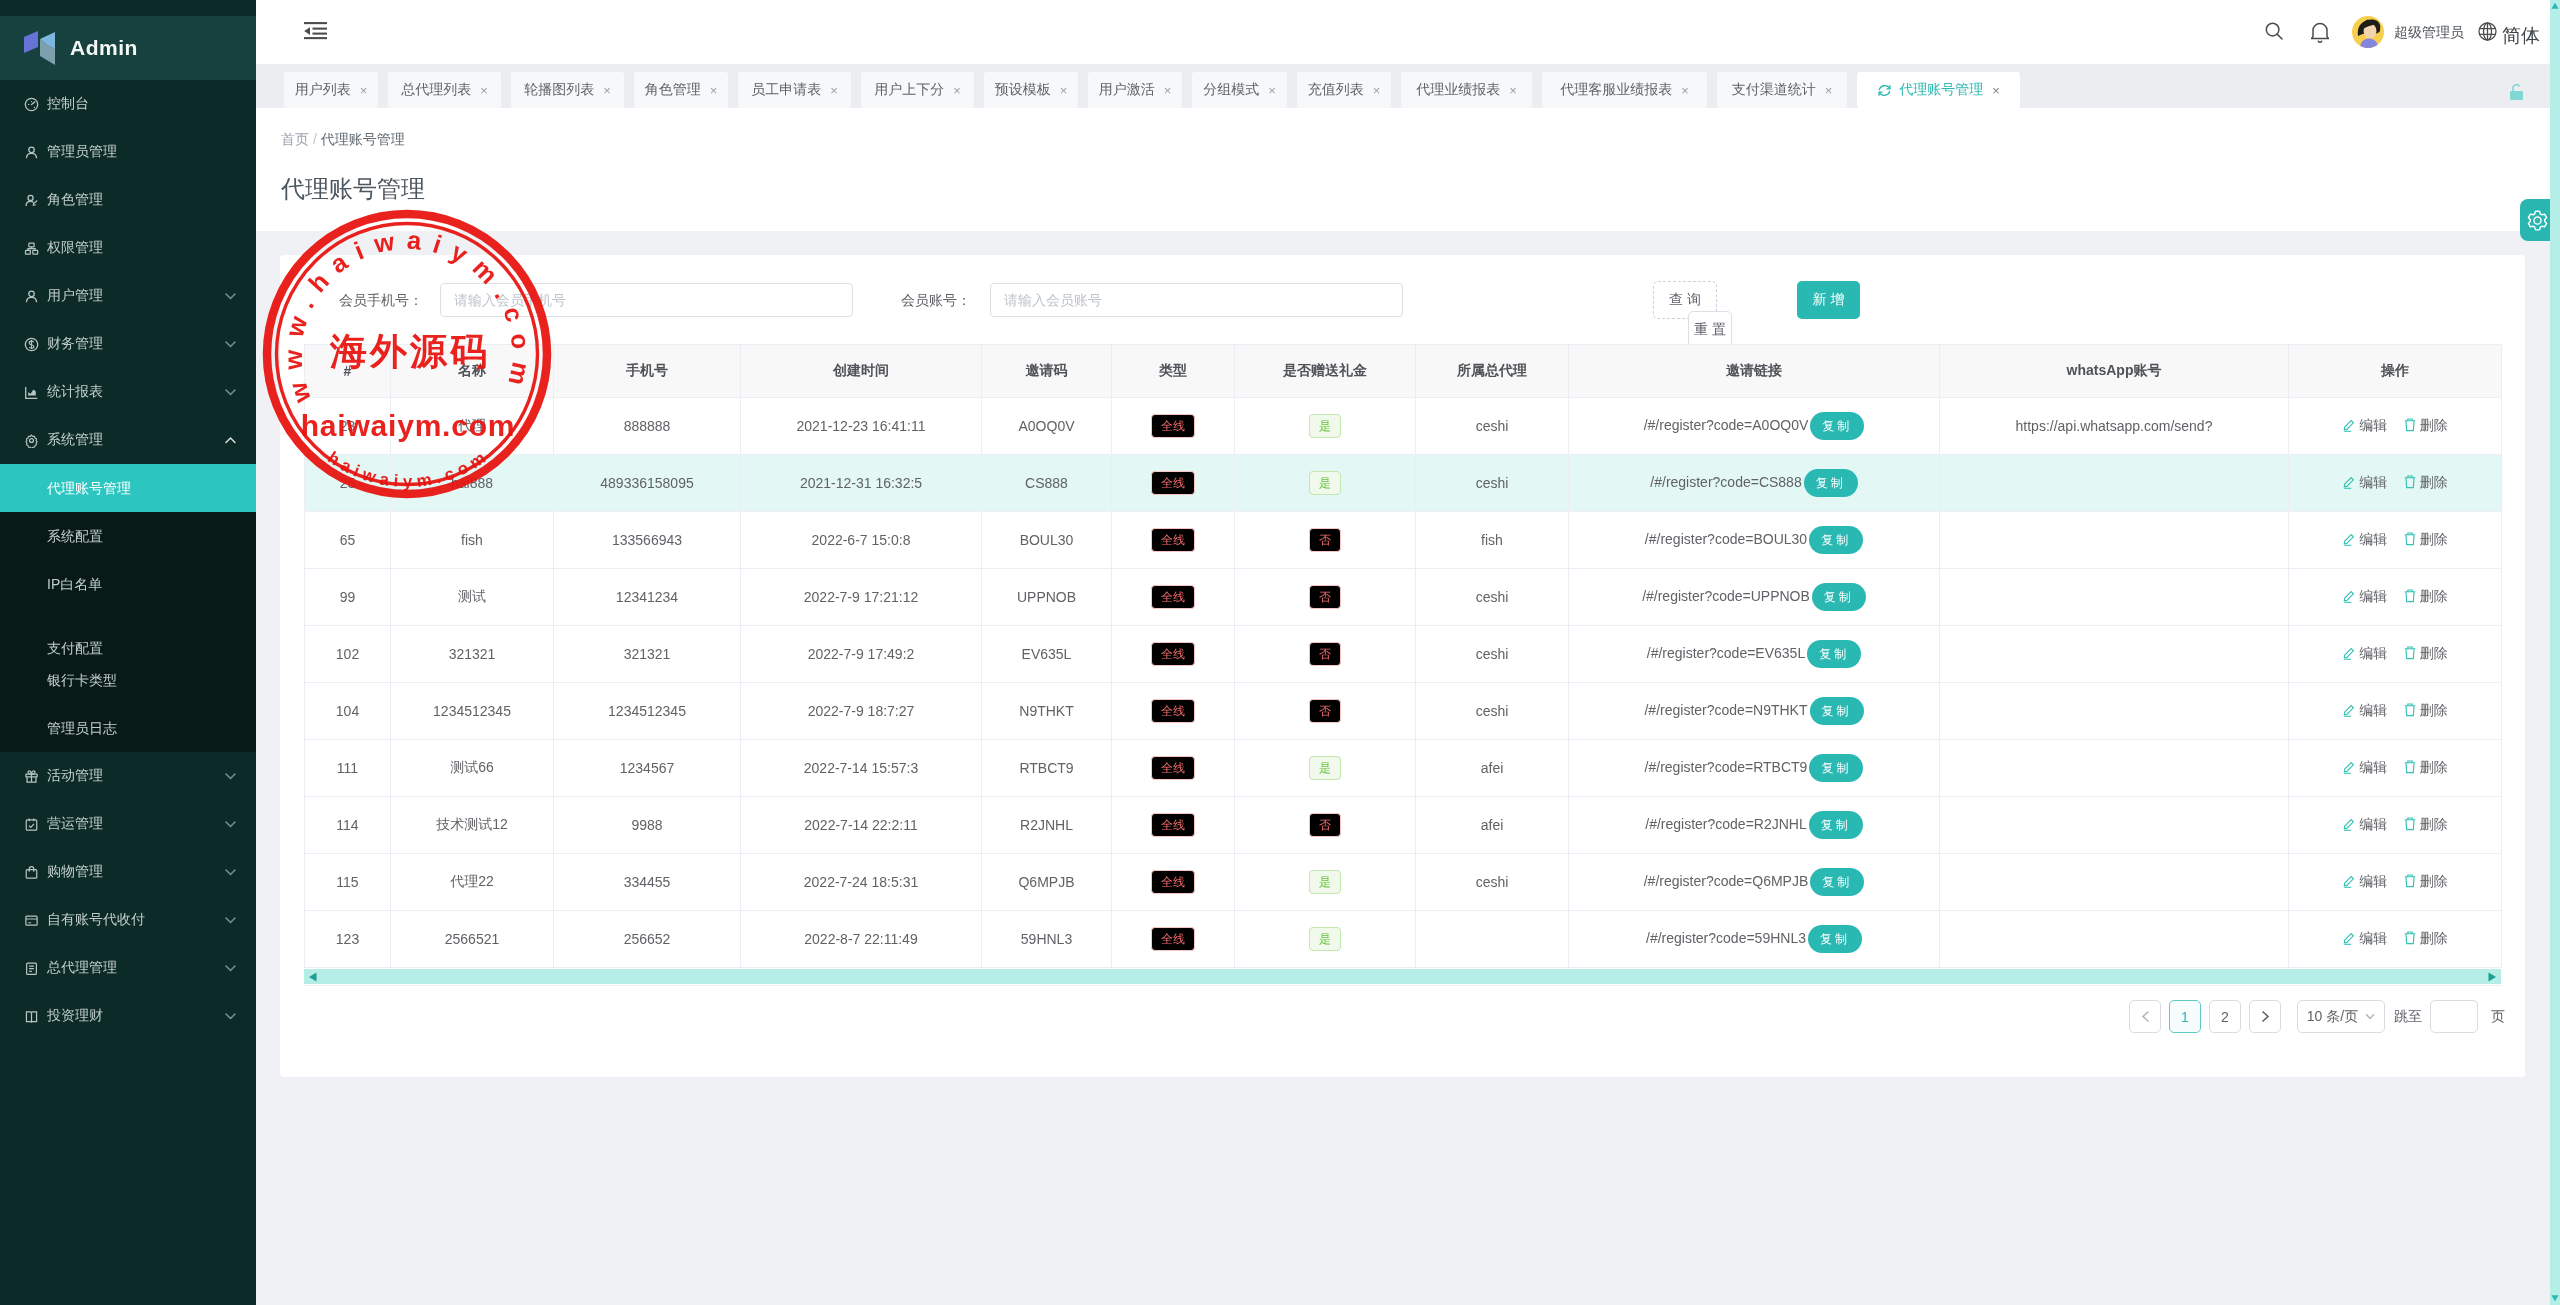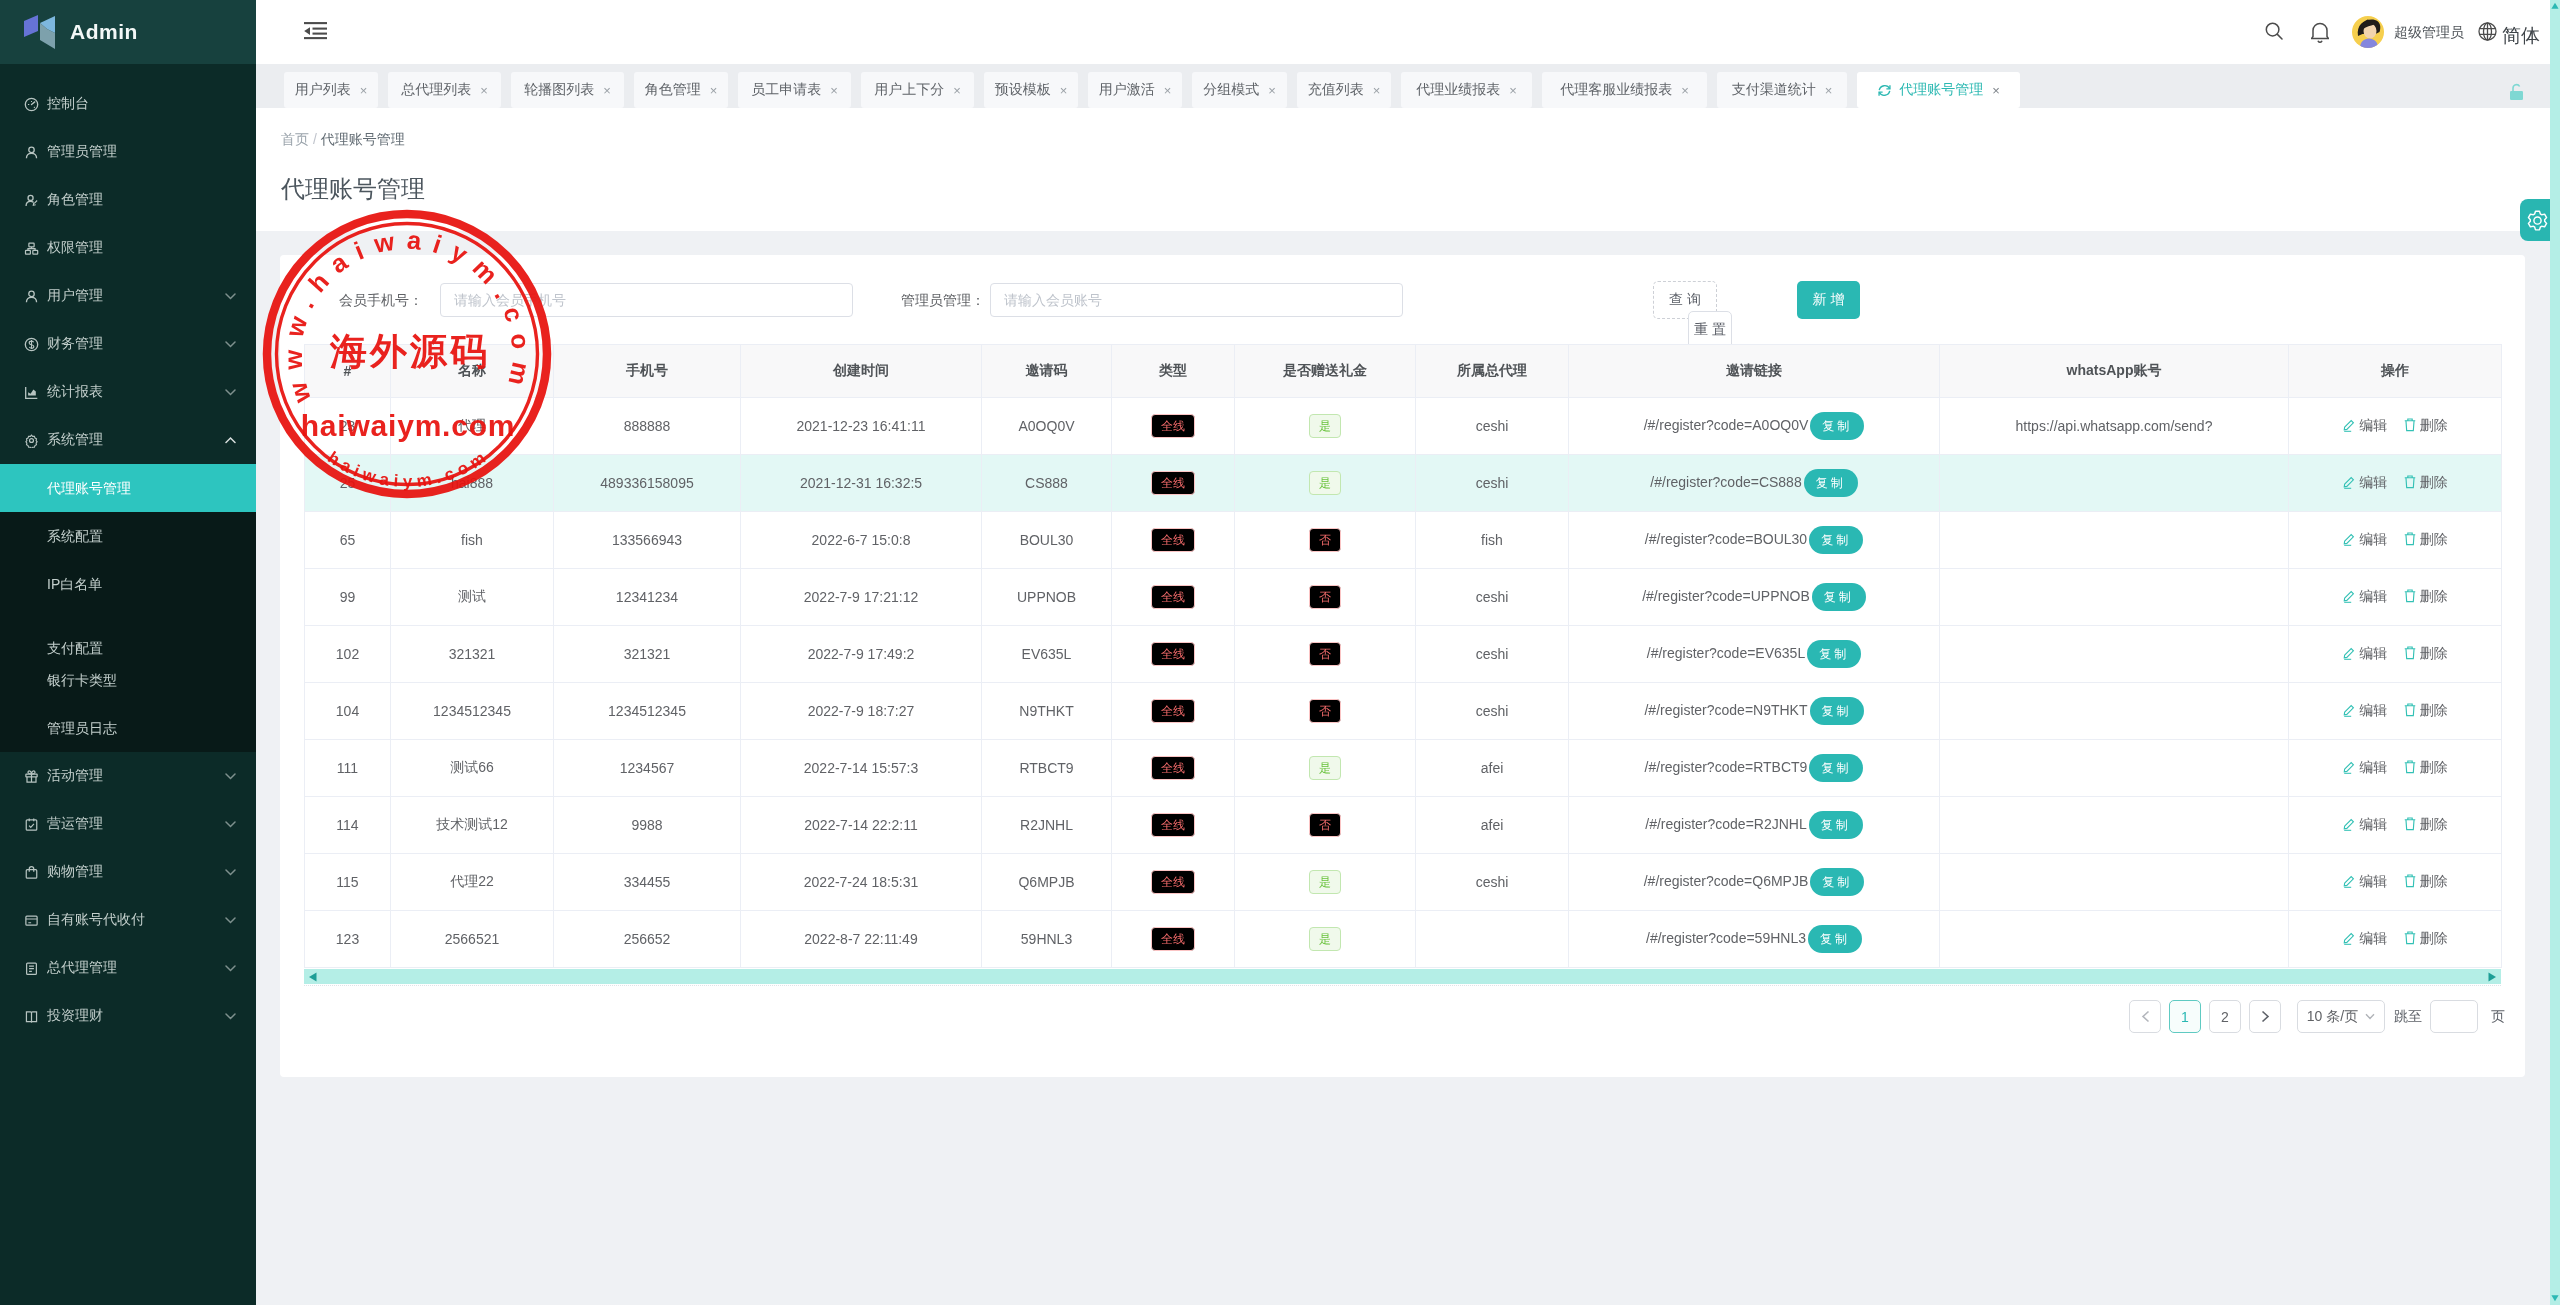--- a/index.html
+++ b/index.html
@@ -2,21 +2,21 @@
 <html><head>
 <meta charset="utf-8">
 <style>
 * { margin:0; padding:0; box-sizing:border-box; }
 html,body { width:2560px; height:1305px; overflow:hidden; }
 body { font-family:"Liberation Sans", sans-serif; background:#eff1f4; position:relative; }
 .abs { position:absolute; }
 
 
 #sidebar { left:0; top:0; width:256px; height:1305px; background:#0c2b28; }
-#logo { left:0; top:0; width:286px; height:64px; background:#17413e; display:flex; align-items:center; }
+#logo { left:0; top:16px; width:286px; height:64px; background:#17413e; display:flex; align-items:center; }
 #logo .word { color:#f3f8f7; font-size:21px; font-weight:bold; margin-left:12px; letter-spacing:.5px; }
 .mitem { position:absolute; left:0; width:256px; height:48px; display:flex; align-items:center; color:#c3cfcc; font-size:14px; }
 .mitem .ic { width:15px; height:15px; margin-left:24px; margin-right:8px; flex:none; }
 .mitem .arr { position:absolute; right:20px; top:50%; margin-top:-4px; }
 #submenu { position:absolute; left:0; width:256px; background:#081a18; }
 .smitem { position:absolute; left:0; width:256px; height:48px; line-height:48px; padding-left:47px; color:#c3cfcc; font-size:14px; }
 .smitem.active { background:#2dc5bf; color:#fff; }
 
 
 #header { left:256px; top:0; width:2304px; height:64px; background:#fff; }
@@ -273,21 +273,21 @@
   <rect x="3" y="8" width="13" height="9" rx="1.2" fill="#7fd8d3" stroke="none"></rect>
   <path d="M6 8 v-3 a3.5 3.5 0 0 1 6.6-1.5"></path>
 </svg>
 <div id="band" class="abs"></div>
 <div id="crumb" class="abs">首页 <span style="color:#c0c4cc">/</span> <b>代理账号管理</b></div>
 <div id="ptitle" class="abs">代理账号管理</div>
 
 <div id="card" class="abs"></div>
 <div class="flabel" style="left:339px; white-space:nowrap;">会员手机号：</div>
 <div class="finput" style="left:440px; width:413px;">请输入会员手机号</div>
-<div class="flabel" style="left:901px; white-space:nowrap;">管理员管理：</div>
+<div class="flabel" style="left:901px; white-space:nowrap;">会员账号：</div>
 <div class="finput" style="left:990px; width:413px;">请输入会员账号</div>
 <div class="btn" id="btn-q">查询</div>
 <div class="btn" id="btn-r">重置</div>
 <div class="btn" id="btn-a">新增</div>
 
 <table id="tbl">
 <colgroup>
       <col style="width:86px">
       <col style="width:163px">
       <col style="width:187px">

